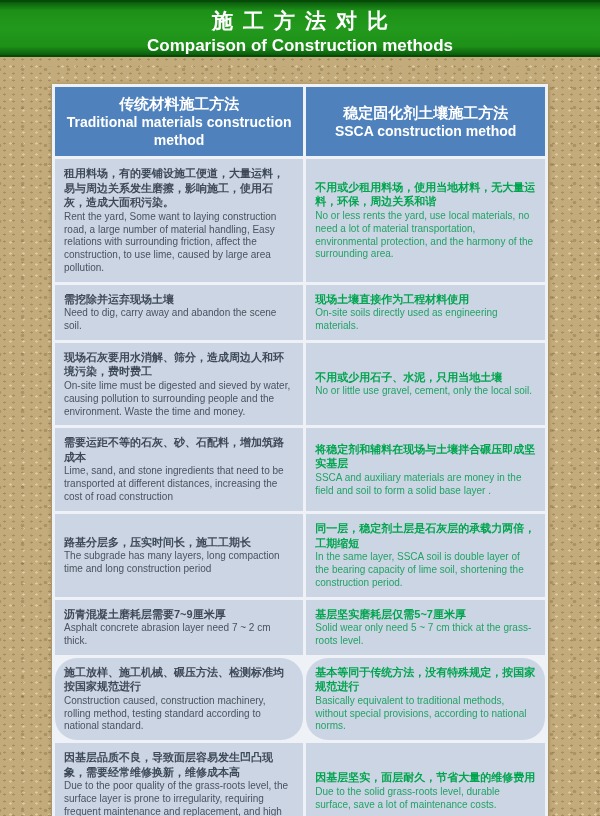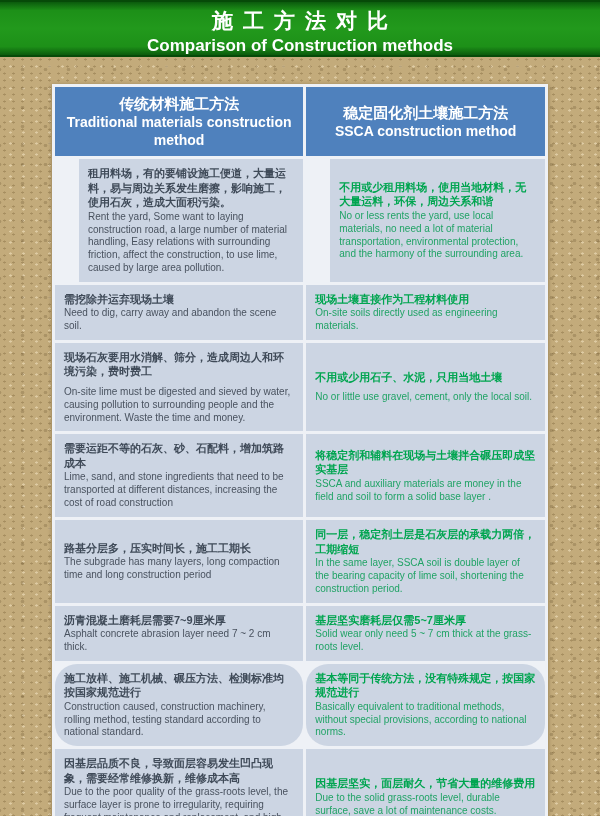--- a/index.html
+++ b/index.html
@@ -33,23 +33,23 @@
   .cell .zh{font-size:11px;font-weight:bold;line-height:1.32;color:#3f4a58;}
   .cell .en{font-size:10px;line-height:1.28;color:#49525f;margin-top:1px;}
   .cell.ssca .zh{color:#00a550;}
   .cell.ssca .en{color:#21a366;}
   
   .thead .cell{background:#4f81bd;color:#ffffff;text-align:center;
                justify-content:center;min-height:62px;}
   .thead .zh{font-size:15px;font-weight:bold;color:#ffffff;line-height:1.35;}
   .thead .en{font-size:14px;font-weight:bold;color:#ffffff;line-height:1.25;margin-top:0;}
   
-  .trow.r1 .cell{min-height:97px;margin-left:24px;}
+  .trow.r1 .cell{min-height:97px;}
   .trow.r2 .cell{min-height:40px;}
-  .trow.r3 .cell{min-height:68px;gap:6px;}
+  .trow.r3 .cell{min-height:68px;}
   .trow.r4 .cell{min-height:68px;}
   .trow.r5 .cell{min-height:83px;}
   .trow.r6 .cell{min-height:40px;}
   .trow.r7 .cell{min-height:68px;border-radius:22px;}
   .trow.r8 .cell{min-height:75px;}
 </style>
 </head>
 <body>
 
 <div class="page">

